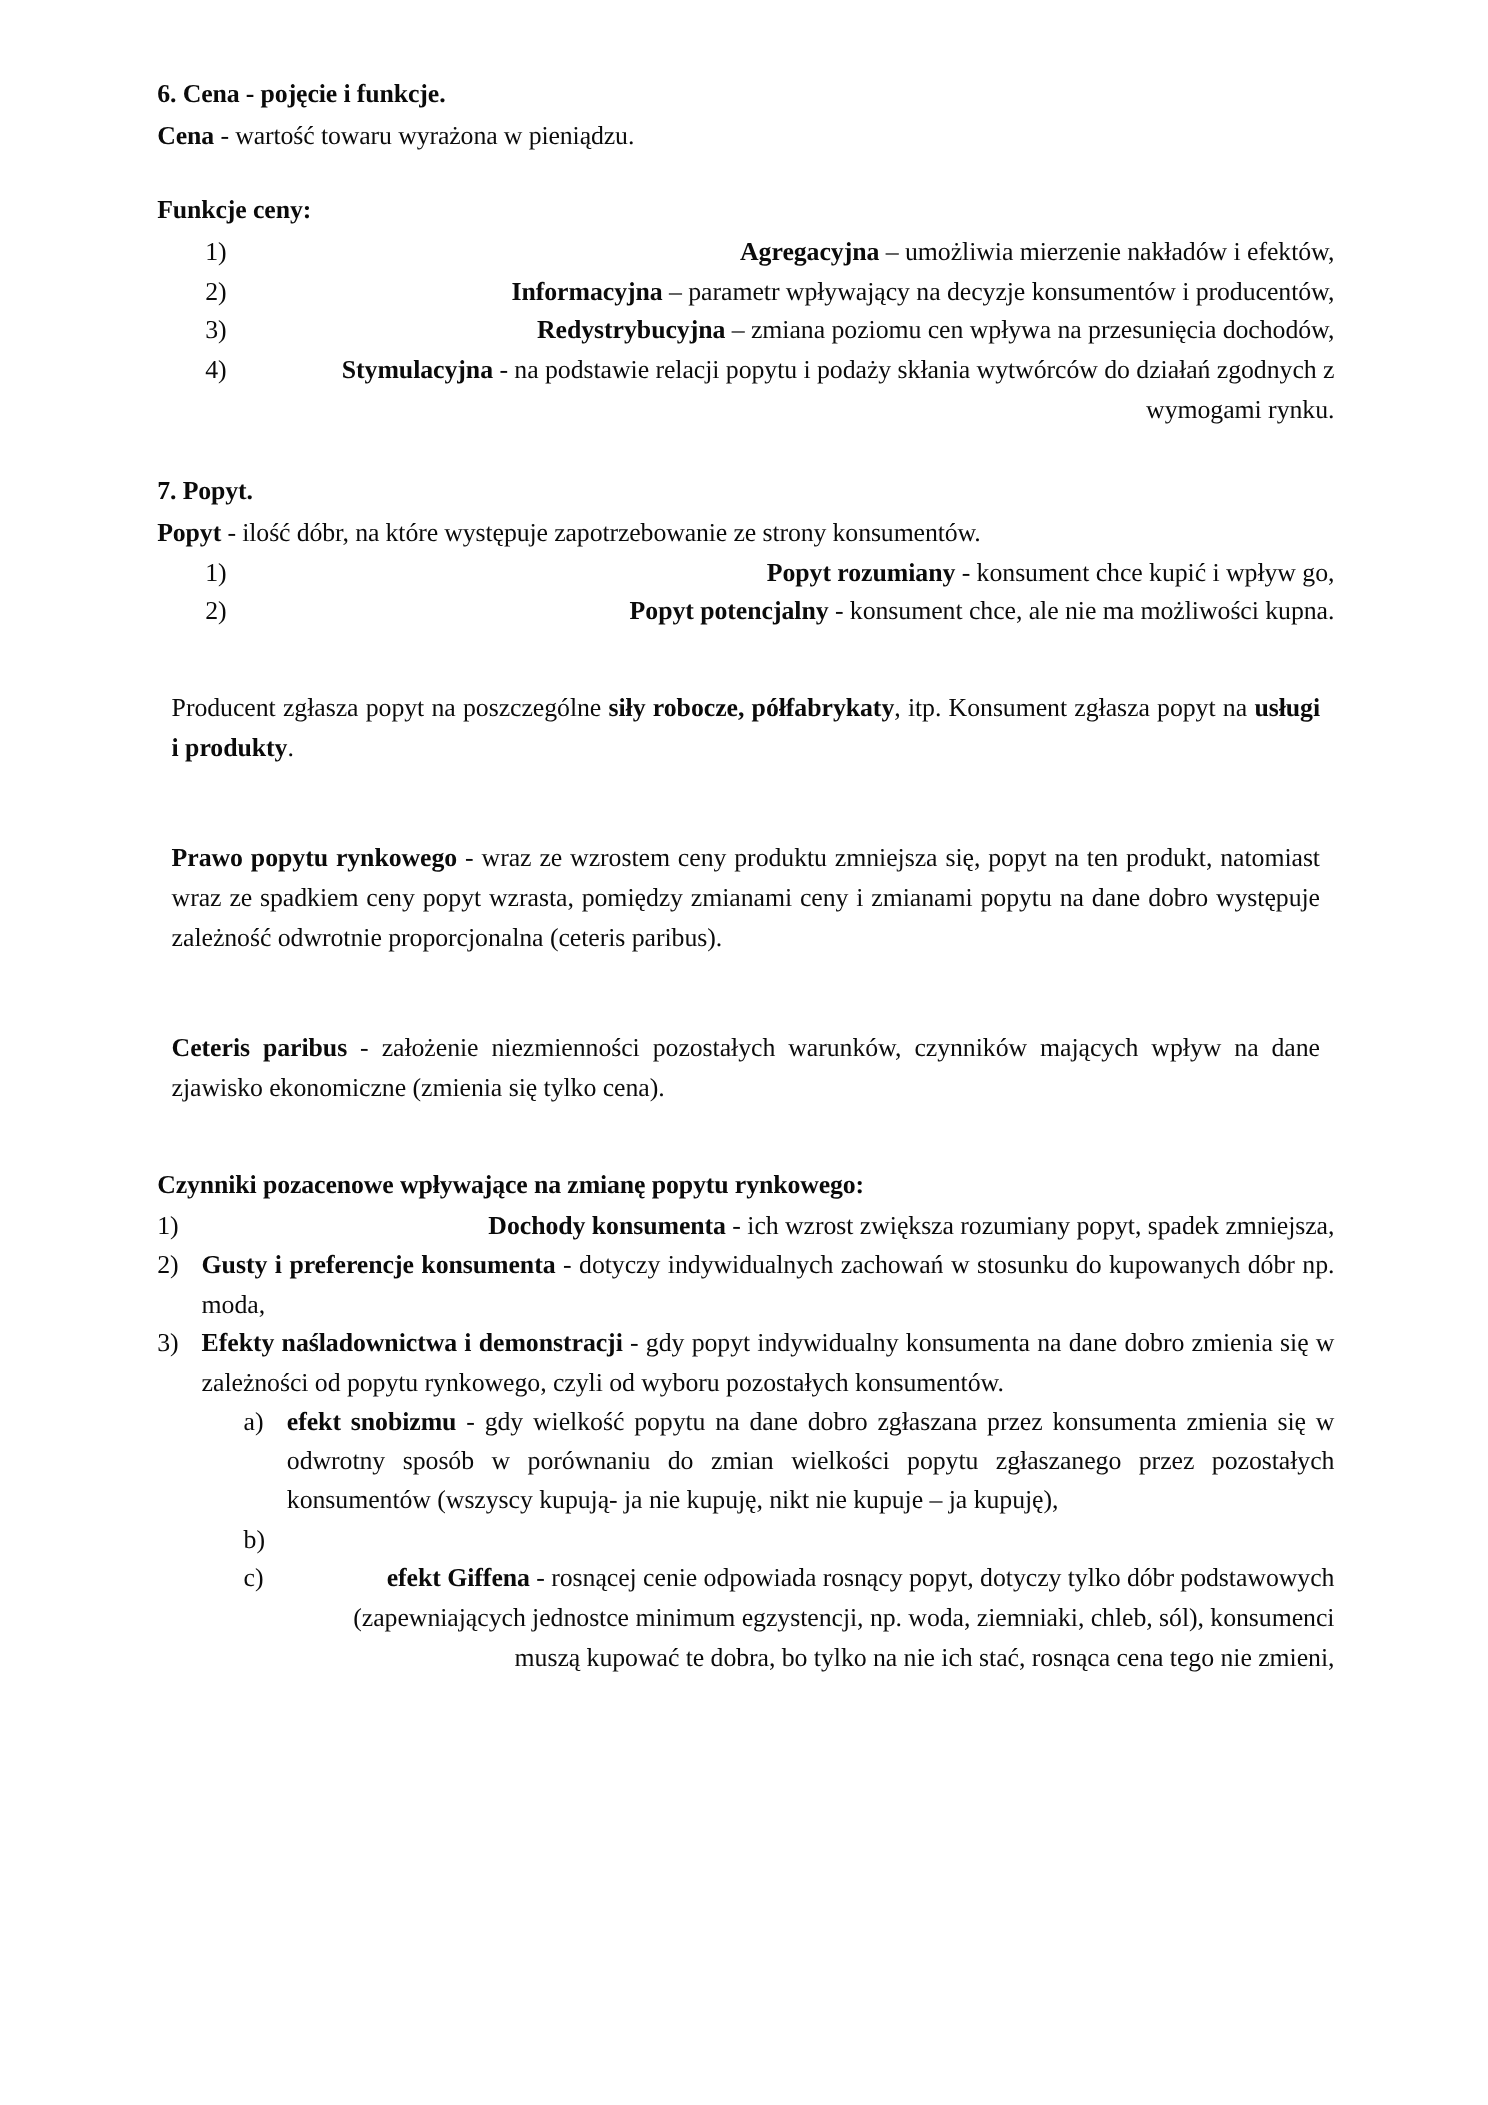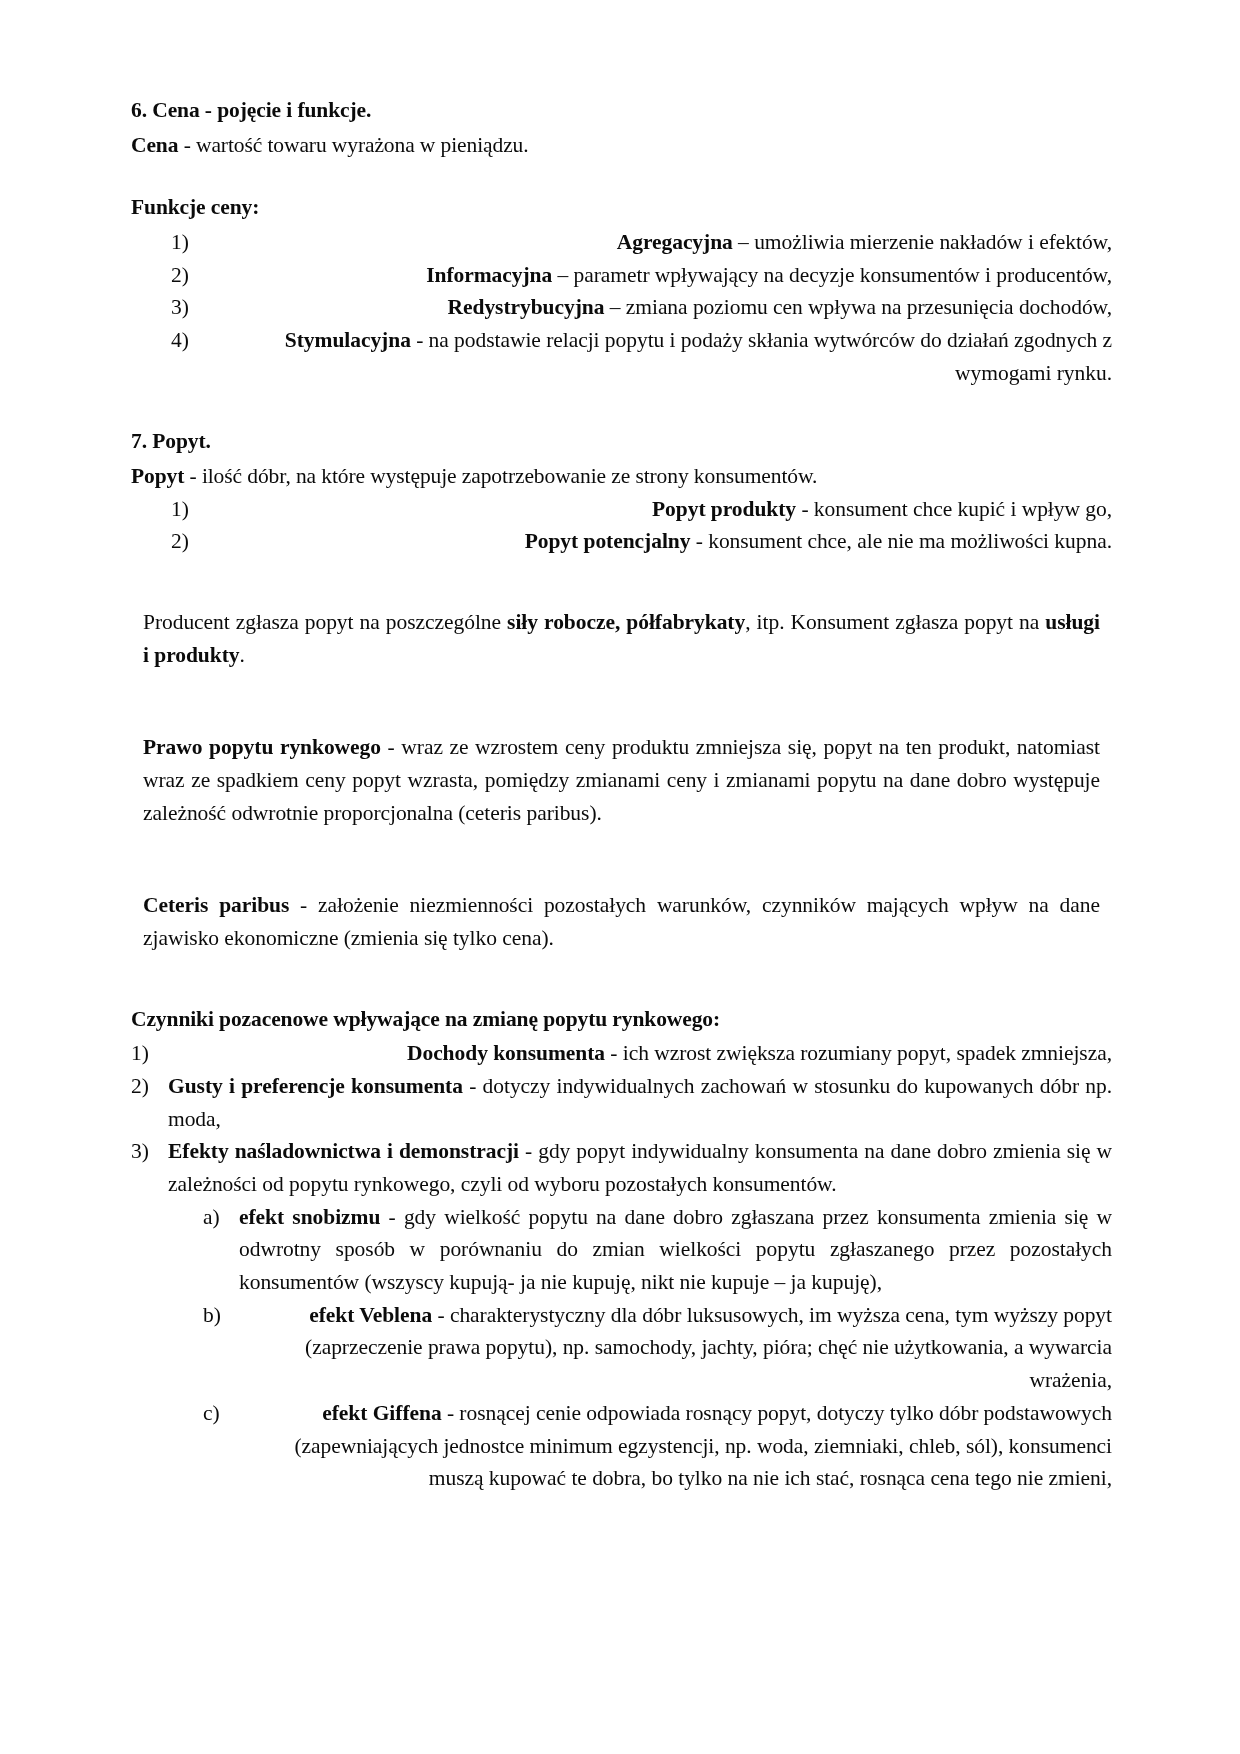--- a/index.html
+++ b/index.html
@@ -7,21 +7,21 @@
     margin: 0;
     padding: 0;
     background: #ffffff;
   }
   .page {
     position: relative;
     width: 1240px;
     height: 1754px;
     background: #ffffff;
     box-sizing: border-box;
-    padding: 94px 128px 60px 131px;
+    padding: 62px 128px 60px 131px;
     font-family: "Liberation Serif", "DejaVu Serif", serif;
     color: #0b0b0b;
     font-size: 21.5px;
     line-height: 1.52;
     -webkit-font-smoothing: none;
   }
 
   .doc { width: 100%; }
 
   
@@ -108,21 +108,21 @@
 
     <div class="gap-lg"></div>
 
     <p class="h-sec">7. Popyt.</p>
 
     <p class="lead"><b>Popyt</b><span> - ilość dóbr, na które występuje zapotrzebowanie ze strony konsumentów.</span></p>
 
     <ul class="lst">
       <li class="li lvl1">
         <span class="mk">1)</span>
-        <span class="tx noj"><b>Popyt produkty</b><span> - konsument chce kupić i wpływ go,</span></span>
+        <span class="tx noj"><b>Popyt rozumiany</b><span> - konsument chce kupić i wpływ go,</span></span>
       </li>
       <li class="li lvl1">
         <span class="mk">2)</span>
         <span class="tx noj"><b>Popyt potencjalny</b><span> - konsument chce, ale nie ma możliwości kupna.</span></span>
       </li>
     </ul>
 
     <div class="gap-lg"></div>
 
     <p class="para"><span>Producent zgłasza popyt na poszczególne </span><b>siły robocze, półfabrykaty</b><span>, itp. Konsument zgłasza popyt na </span><b>usługi i produkty</b><span>.</span></p>
@@ -154,21 +154,20 @@
       </li>
     </ul>
 
     <ul class="lst">
       <li class="li lvl2">
         <span class="mk">a)</span>
         <span class="tx"><b>efekt snobizmu</b><span> - gdy wielkość popytu na dane dobro zgłaszana przez konsumenta zmienia się w odwrotny sposób w porównaniu do zmian wielkości popytu zgłaszanego przez pozostałych konsumentów (wszyscy kupują- ja nie kupuję, nikt nie kupuje – ja kupuję),</span></span>
       </li>
       <li class="li lvl2">
         <span class="mk">b)</span>
-        <span class="tx noj"><b>efekt Veblena</b><span> - charakterystyczny dla dóbr luksusowych, im wyższa cena, tym wyższy popyt  (zaprzeczenie prawa popytu), np. samochody, jachty, pióra; chęć nie użytkowania, a wywarcia wrażenia,</span></span>
       </li>
       <li class="li lvl2">
         <span class="mk">c)</span>
         <span class="tx noj"><b>efekt Giffena</b><span> - rosnącej cenie odpowiada rosnący popyt, dotyczy tylko dóbr podstawowych (zapewniających jednostce minimum egzystencji, np. woda, ziemniaki, chleb, sól), konsumenci muszą kupować te dobra, bo tylko na nie ich stać, rosnąca cena tego nie zmieni,</span></span>
       </li>
     </ul>
 
   </div>
 </div>
 

